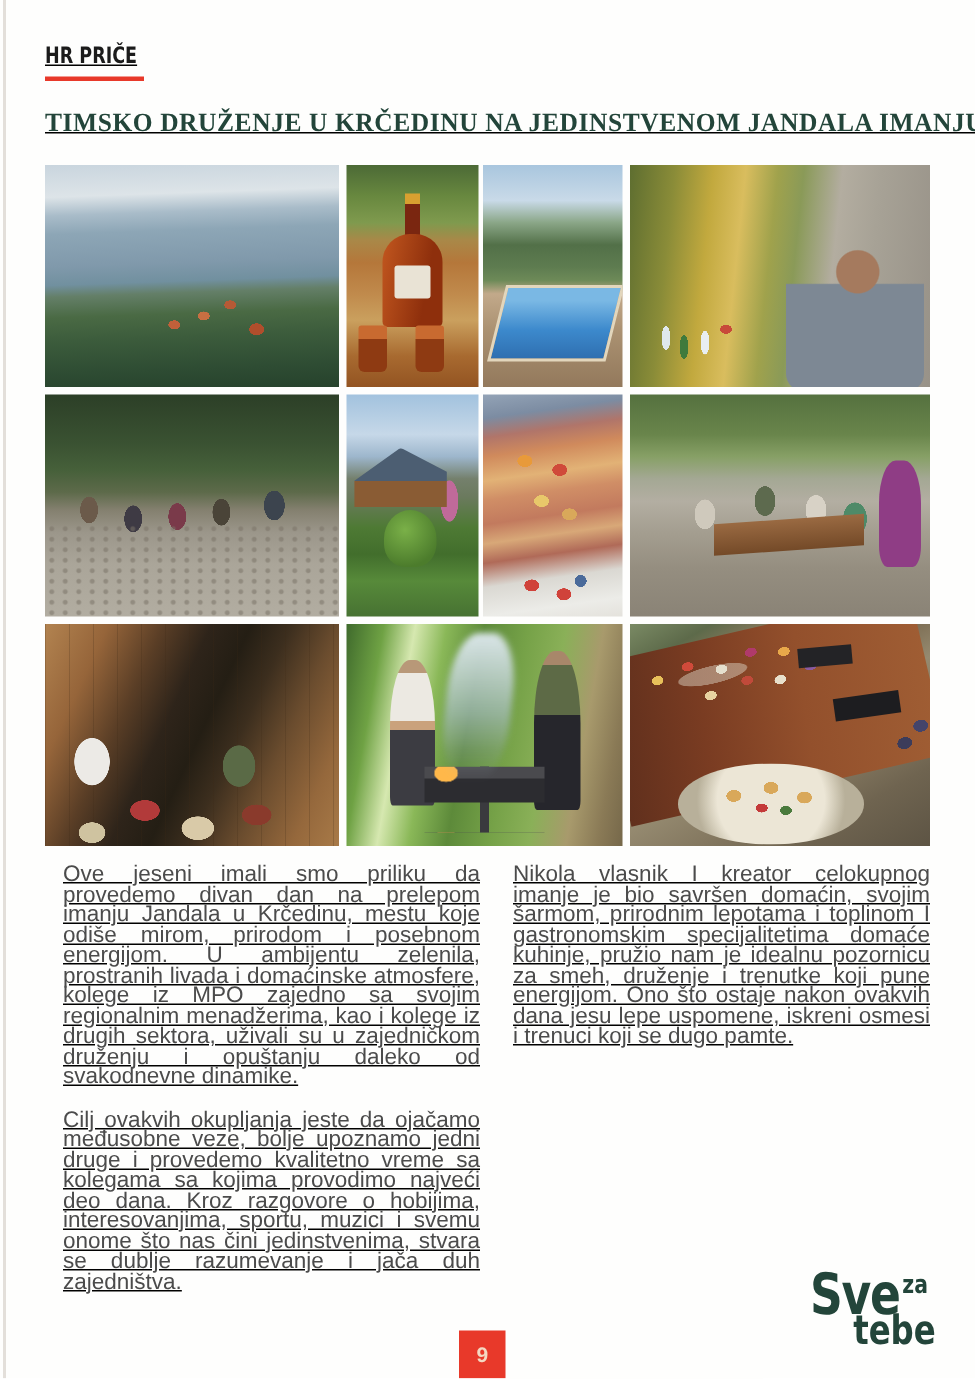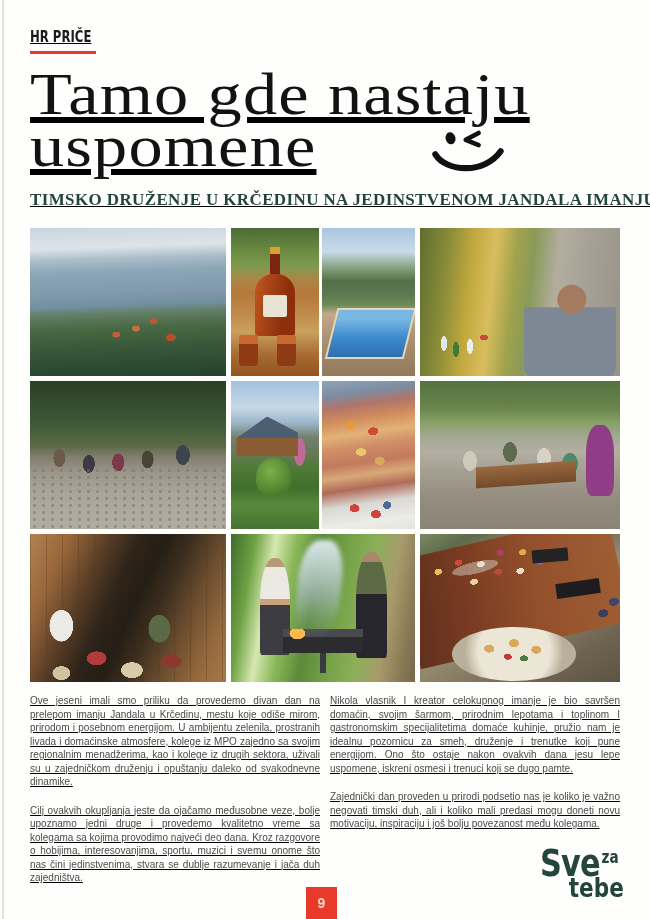--- a/index.html
+++ b/index.html
@@ -140,52 +140,41 @@
     radial-gradient(5px 4px at 68% 42%,#d9a85a 98%,transparent),
     radial-gradient(4px 3px at 45% 55%,#c43a3a 98%,transparent),
     radial-gradient(4px 3px at 58% 58%,#4a7a3c 98%,transparent),
     radial-gradient(circle at 50% 45%,#ece6d6 0 52%,#cdc6b2 64%,#b8b09a 72%);}
   .label-chip-1{position:absolute;right:10%;top:32%;width:22%;height:10%;background:#1d1d20;transform:rotate(-8deg);}
   .label-chip-2{position:absolute;right:26%;top:10%;width:18%;height:9%;background:#232326;transform:rotate(-5deg);}
 
   
   .article{margin-top:12px;display:flex;gap:10px;}
   .col{width:290px;}
-  .col p{margin:0 0 15px 0;font-size:10px;line-height:13.5px;text-align:justify;color:#4b4b4b;}
+  .col p{margin:0 0 15px 12px;font-size:15px;line-height:13.5px;text-align:justify;color:#4b4b4b;}
 
   
   .logo{position:absolute;top:848px;right:26px;color:var(--brand-green,#23453a);
     font-family:"DejaVu Sans",sans-serif;font-weight:700;transform:scaleX(.8);transform-origin:right top;}
   .logo-top{display:flex;align-items:flex-start;}
   .logo-sve{font-size:38px;line-height:30px;letter-spacing:-1px;}
   .logo-za{font-size:17px;line-height:17px;margin-left:2px;margin-top:1px;}
   .logo-tebe{font-size:27px;line-height:23px;margin-left:36px;margin-top:-2px;}
   .page-badge{position:absolute;left:306px;top:887px;width:31px;height:32px;background:var(--accent-red,#e8392a);
     color:#f4d8c2;display:flex;align-items:center;justify-content:center;font-size:14px;font-weight:700;}
 </style>
 </head>
 <body>
 
 <div class="page">
   <div class="content">
 
     <div class="eyebrow">HR PRIČE</div>
     <div class="red-rule"></div>
 
-    <h1 class="title">
-      <span class="title-line">Tamo gde nastaju</span>
-      <span class="title-line">uspomene</span>
-      <span class="smiley">
-        <svg viewBox="0 0 100 62" width="76" height="48" aria-hidden="true">
-          <ellipse cx="27" cy="13" rx="6.5" ry="8" fill="#111" transform="rotate(-12 27 13)"></ellipse>
-          <path d="M64 6 L47 15 L64 22" fill="none" stroke="#111" stroke-width="6" stroke-linecap="round" stroke-linejoin="round"></path>
-          <path d="M7 34 C 22 58, 72 60, 93 30" fill="none" stroke="#111" stroke-width="8" stroke-linecap="round"></path>
-        </svg>
-      </span>
-    </h1>
 
     <div class="subtitle">TIMSKO DRUŽENJE U KRČEDINU NA JEDINSTVENOM JANDALA IMANJU</div>
 
     <div class="pgrid">
       <div class="prow">
         <div class="cell w-a ph-river" title="Pogled na reku i selo sa brda"></div>
         <div class="split">
           <div class="cell half1 ph-bottle" title="Flaša rakije i dve čaše na drvenom stolu">
             <div class="bottle-neck"></div>
             <div class="bottle-body"></div>
@@ -236,21 +225,20 @@
       </div>
     </div>
 
     <div class="article">
       <div class="col">
         <p>Ove jeseni imali smo priliku da provedemo divan dan na prelepom imanju Jandala u Krčedinu, mestu koje odiše mirom, prirodom i posebnom energijom. U ambijentu zelenila, prostranih livada i domaćinske atmosfere, kolege iz MPO zajedno sa svojim regionalnim menadžerima, kao i kolege iz drugih sektora, uživali su u zajedničkom druženju i opuštanju daleko od svakodnevne dinamike.</p>
         <p>Cilj ovakvih okupljanja jeste da ojačamo međusobne veze, bolje upoznamo jedni druge i provedemo kvalitetno vreme sa kolegama sa kojima provodimo najveći deo dana. Kroz razgovore o hobijima, interesovanjima, sportu, muzici i svemu onome što nas čini jedinstvenima, stvara se dublje razumevanje i jača duh zajedništva.</p>
       </div>
       <div class="col">
         <p>Nikola vlasnik I kreator celokupnog imanje je bio savršen domaćin, svojim šarmom, prirodnim lepotama i toplinom I gastronomskim specijalitetima domaće kuhinje, pružio nam je idealnu pozornicu za smeh, druženje i trenutke koji pune energijom. Ono što ostaje nakon ovakvih dana jesu lepe uspomene, iskreni osmesi i trenuci koji se dugo pamte.</p>
-        <p>Zajednički dan proveden u prirodi podsetio nas je koliko je važno negovati timski duh, ali i koliko mali predasi mogu doneti novu motivaciju, inspiraciju i još bolju povezanost među kolegama.</p>
       </div>
     </div>
 
   </div>
 
   <div class="logo">
     <div class="logo-top">
       <span class="logo-sve">Sve</span>
       <span class="logo-za">za</span>
     </div>

